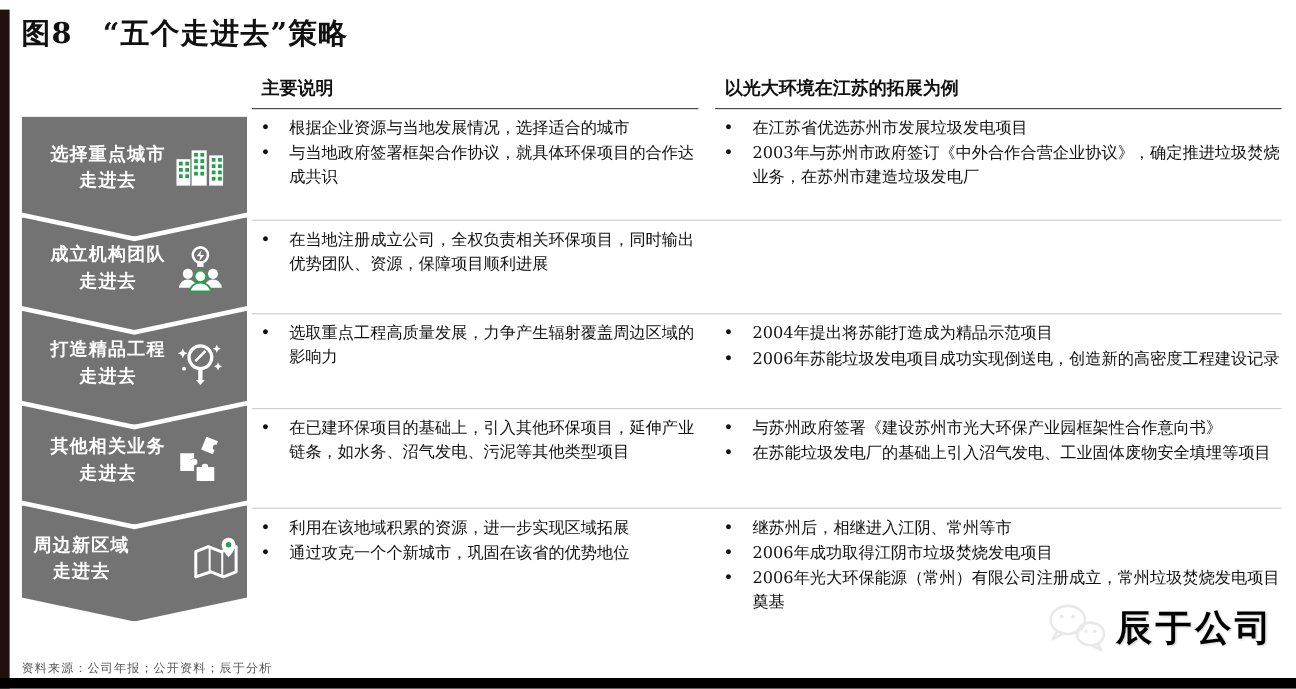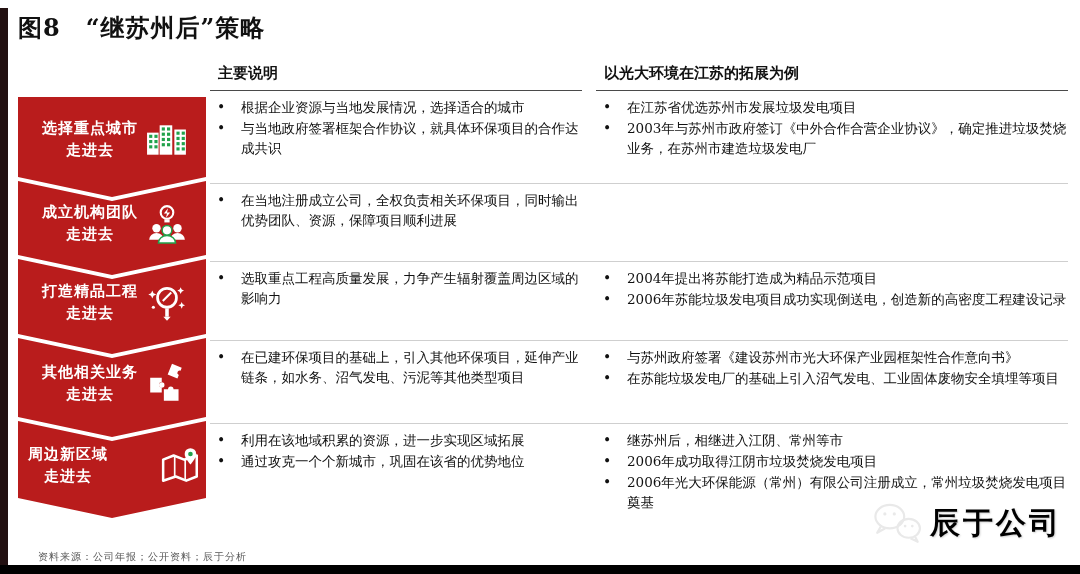--- a/index.html
+++ b/index.html
@@ -26,52 +26,52 @@
   .row:nth-of-type(4){height:78px;}
   .row:nth-of-type(5){height:82px;}
   .row:nth-of-type(6){height:89px;border-bottom:none;}
   ul.bullets{list-style:none;margin:7px 0 0 0;padding:0;font-size:13.5px;line-height:1.48;}
   ul.bullets li{position:relative;padding-left:31px;margin-bottom:1px;}
   ul.bullets li::before{content:"•";position:absolute;left:7px;top:-1px;font-size:14px;}
 
   
   .sidebar{position:absolute;left:18px;top:97px;width:188px;}
   .chev{
-    background:#b91c1c;color:#fff;
+    background:#737373;color:#fff;
     display:flex;align-items:center;justify-content:center;gap:8px;
     clip-path:polygon(0 0,50% 20px,100% 0,100% calc(100% - 20px),50% 100%,0 calc(100% - 20px));
     margin-top:-16px;
     padding:6px 4px 14px 10px;box-sizing:border-box;
   }
   .chev:first-child{clip-path:polygon(0 0,100% 0,100% calc(100% - 20px),50% 100%,0 calc(100% - 20px));margin-top:0;padding-top:0;}
   .chev:nth-child(1){height:100px;}
   .chev:nth-child(2){height:94px;}
   .chev:nth-child(3){height:95px;}
   .chev:nth-child(4){height:99px;align-items:center;}
   .chev:nth-child(5){height:97px;justify-content:space-between;}
   .chev .txt{text-align:center;font-size:15px;font-weight:bold;line-height:1.45;letter-spacing:1px;}
   .chev .icon{flex:0 0 auto;width:42px;height:42px;}
   .chev .icon svg{width:42px;height:42px;display:block;}
 
   
-  .source{position:absolute;left:18px;top:550px;font-size:10px;color:#555;letter-spacing:1px;margin-left:20px;}
+  .source{position:absolute;left:18px;top:550px;font-size:10px;color:#555;letter-spacing:1px;}
 
   
   .logo{position:absolute;right:18px;top:500px;display:flex;align-items:flex-end;gap:6px;
         color:#000000;text-shadow:1px 1px 2px rgba(0,0,0,0.18);}
   .logo .logo-text{font-size:30px;font-weight:bold;letter-spacing:3px;}
   .logo svg{display:block;}
 </style>
 </head>
 <body>
 
 <div class="left-bar"></div>
 <div class="bottom-bar"></div>
 
-<div class="title">图8　“继苏州后”策略</div>
+<div class="title">图8　“五个走进去”策略</div>
 
 <div class="sidebar">
   <div class="chev">
     <div class="txt">
       <div>选择重点城市</div>
       <div>走进去</div>
     </div>
     <span class="icon">
       <svg viewBox="0 0 40 40">
         <g fill="#fff">

